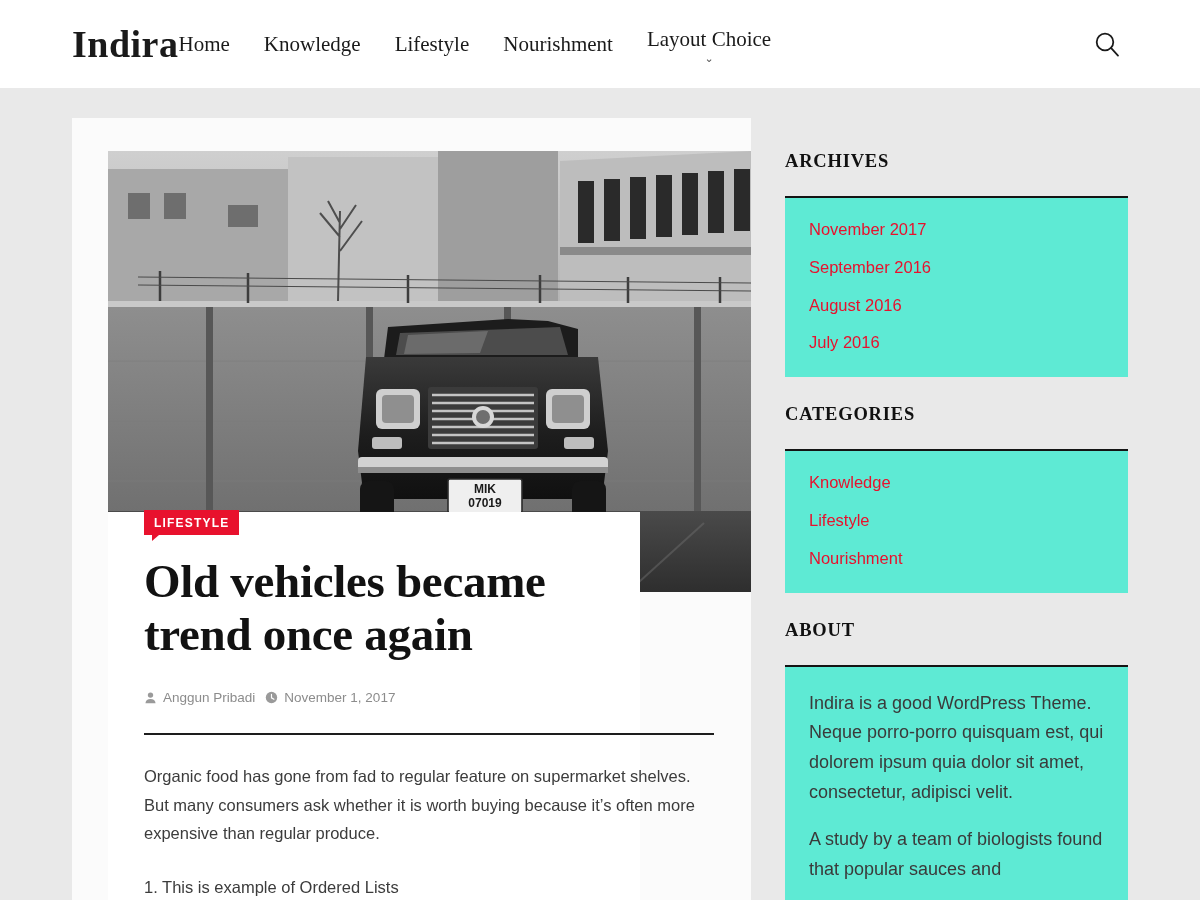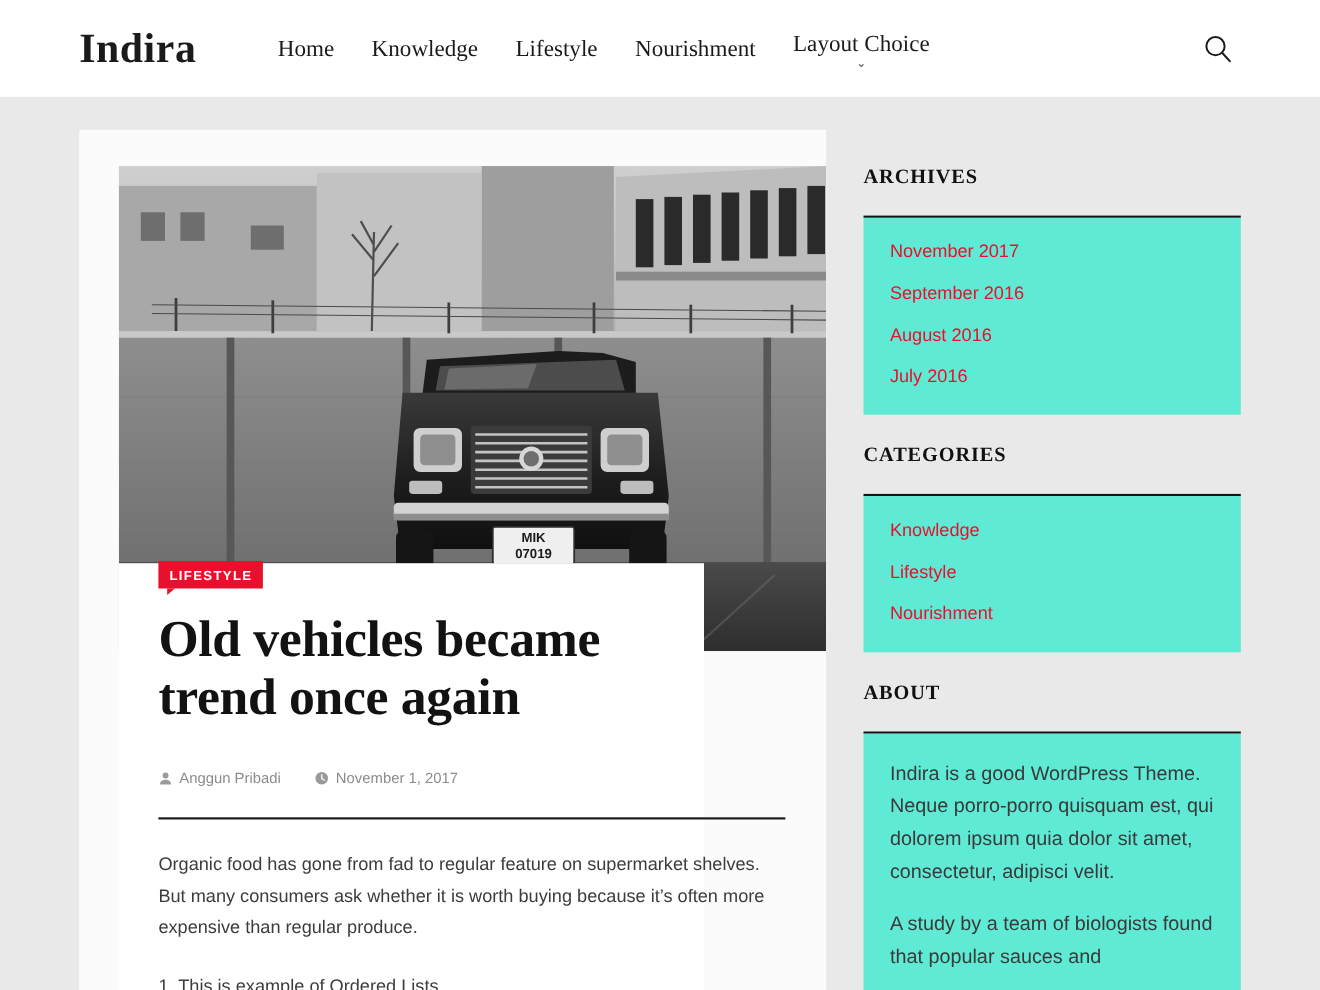--- a/index.html
+++ b/index.html
@@ -22,21 +22,20 @@
     align-items: center;
     padding: 0 72px;
     position: relative;
   }
   .brand {
     font-family: "Liberation Serif", serif;
     font-size: 38px;
     font-weight: 700;
     color: #1a1a1a;
     letter-spacing: 0.5px;
-    margin-right: 74px;
     line-height: 1;
     text-decoration: none;
   }
   .main-nav {
     display: flex;
     align-items: center;
     gap: 34px;
   }
   .nav-item {
     font-family: "Liberation Serif", serif;
@@ -132,22 +131,22 @@
     font-size: 47px;
     line-height: 1.12;
     font-weight: 700;
     color: #121212;
     margin: 18px 0 0 0;
     letter-spacing: -0.3px;
   }
   .post-meta {
     display: flex;
     align-items: center;
-    gap: 31px;
-    margin-top: 40px;
+    gap: 10px;
+    margin-top: 30px;
     color: #8c8c8c;
     font-size: 13.5px;
   }
   .post-meta .meta-entry { display: flex; align-items: center; gap: 6px; }
   .post-meta svg { display: block; }
   .meta-rule {
     width: 570px;
     height: 2px;
     background: #1d1d1d;
     margin: 28px 0 0 0;

